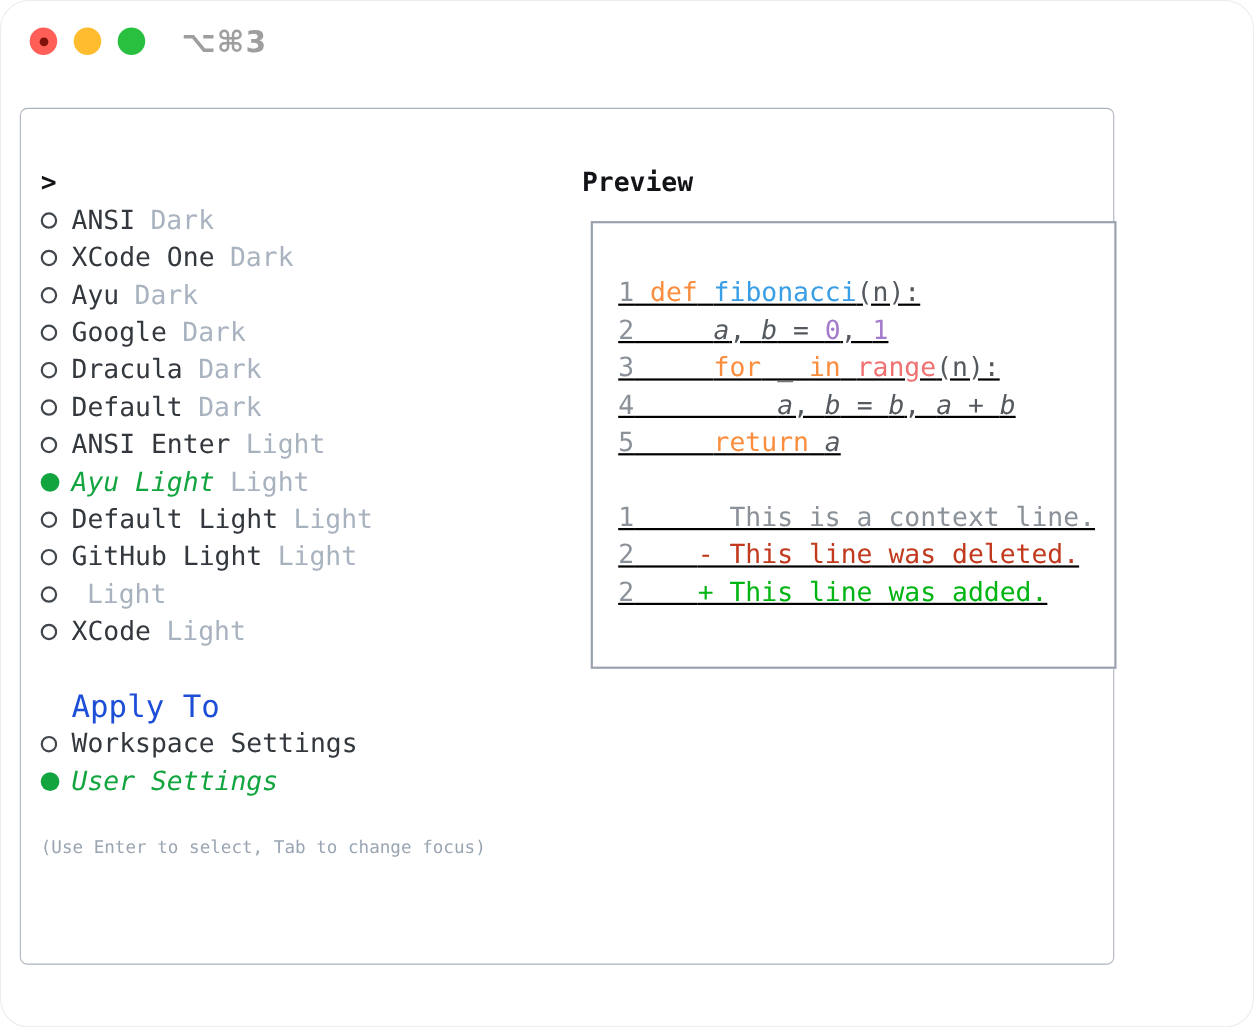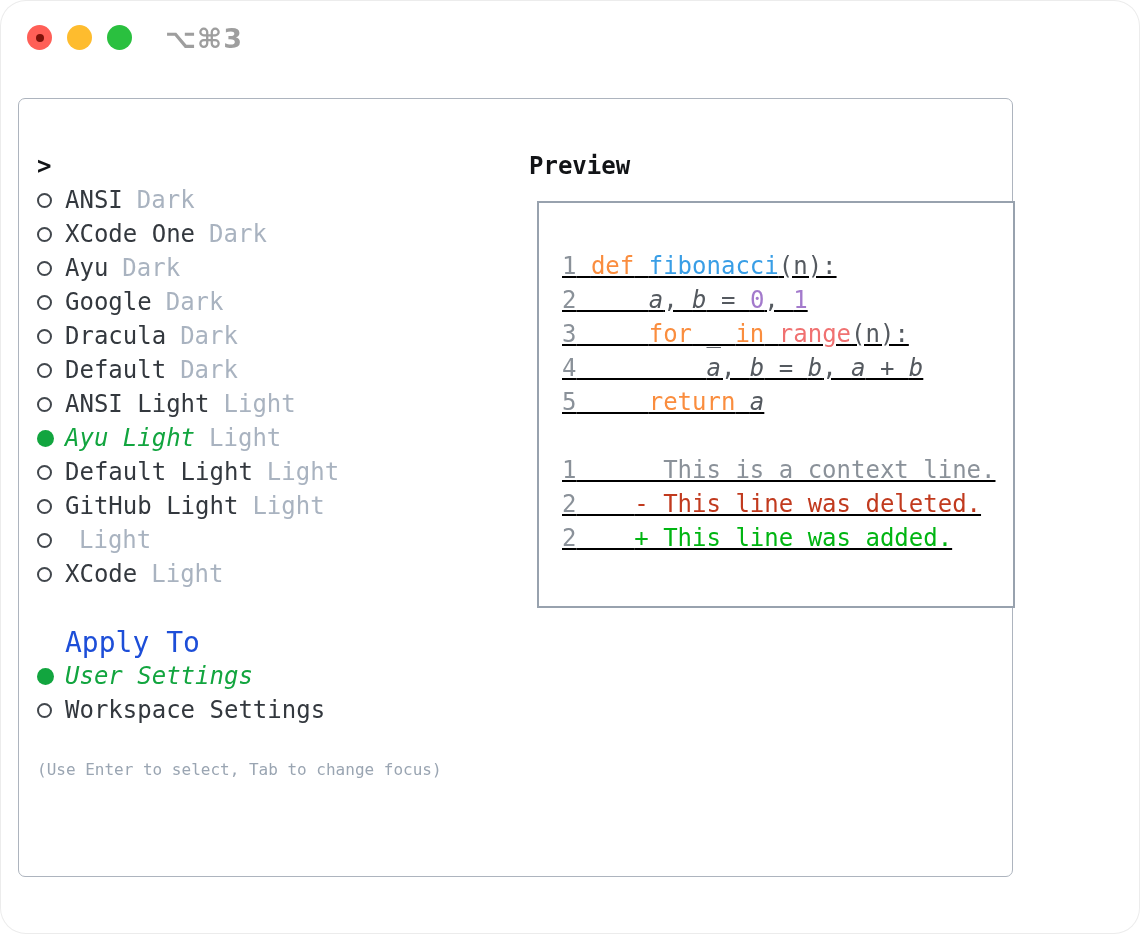--- a/index.html
+++ b/index.html
@@ -97,38 +97,38 @@
         <span class="gutter"><span class="prompt">&gt;</span></span>
       </div>
 
       <div id="theme-list">
           <div class="row"><span class="gutter"><span class="radio"></span></span><span class="tname">ANSI</span><span class="badge">Dark</span></div>
           <div class="row"><span class="gutter"><span class="radio"></span></span><span class="tname">XCode One</span><span class="badge">Dark</span></div>
           <div class="row"><span class="gutter"><span class="radio"></span></span><span class="tname">Ayu</span><span class="badge">Dark</span></div>
           <div class="row"><span class="gutter"><span class="radio"></span></span><span class="tname">Google</span><span class="badge">Dark</span></div>
           <div class="row"><span class="gutter"><span class="radio"></span></span><span class="tname">Dracula</span><span class="badge">Dark</span></div>
           <div class="row"><span class="gutter"><span class="radio"></span></span><span class="tname">Default</span><span class="badge">Dark</span></div>
-          <div class="row"><span class="gutter"><span class="radio"></span></span><span class="tname">ANSI Light</span><span class="badge">Light</span></div>
+          <div class="row"><span class="gutter"><span class="radio"></span></span><span class="tname">ANSI Enter</span><span class="badge">Light</span></div>
           <div class="row"><span class="gutter"><span class="radio sel"></span></span><span class="tname sel">Ayu Light</span><span class="badge">Light</span></div>
           <div class="row"><span class="gutter"><span class="radio"></span></span><span class="tname">Default Light</span><span class="badge">Light</span></div>
           <div class="row"><span class="gutter"><span class="radio"></span></span><span class="tname">GitHub Light</span><span class="badge">Light</span></div>
           <div class="row"><span class="gutter"><span class="radio"></span></span><span class="badge">Light</span></div>
           <div class="row"><span class="gutter"><span class="radio"></span></span><span class="tname">XCode</span><span class="badge">Light</span></div>
         </div>
 
       <div class="row spacer"></div>
 
       <div class="row">
         <span class="gutter"></span>
         <span class="subheading">Apply To</span>
       </div>
 
       <div id="apply-list">
+          <div class="row"><span class="gutter"><span class="radio"></span></span><span class="tname">Workspace Settings</span></div>
           <div class="row"><span class="gutter"><span class="radio sel"></span></span><span class="tname sel">User Settings</span></div>
-          <div class="row"><span class="gutter"><span class="radio"></span></span><span class="tname">Workspace Settings</span></div>
         </div>
 
       <div class="hint">(Use Enter to select, Tab to change focus)</div>
     </div>
 
     <div class="right-col">
       <div class="row">
         <span class="heading">Preview</span>
       </div>
       <div class="preview-box">

